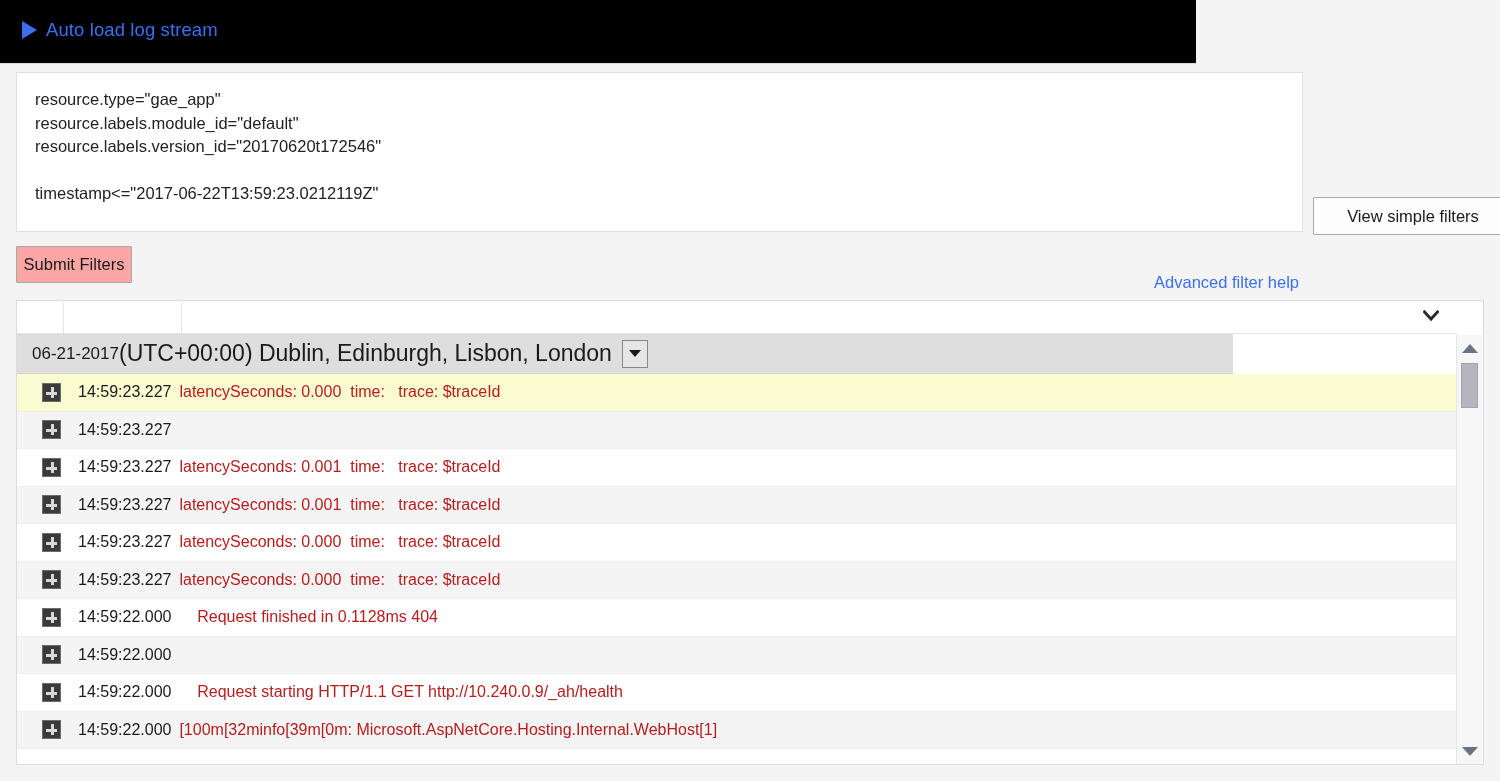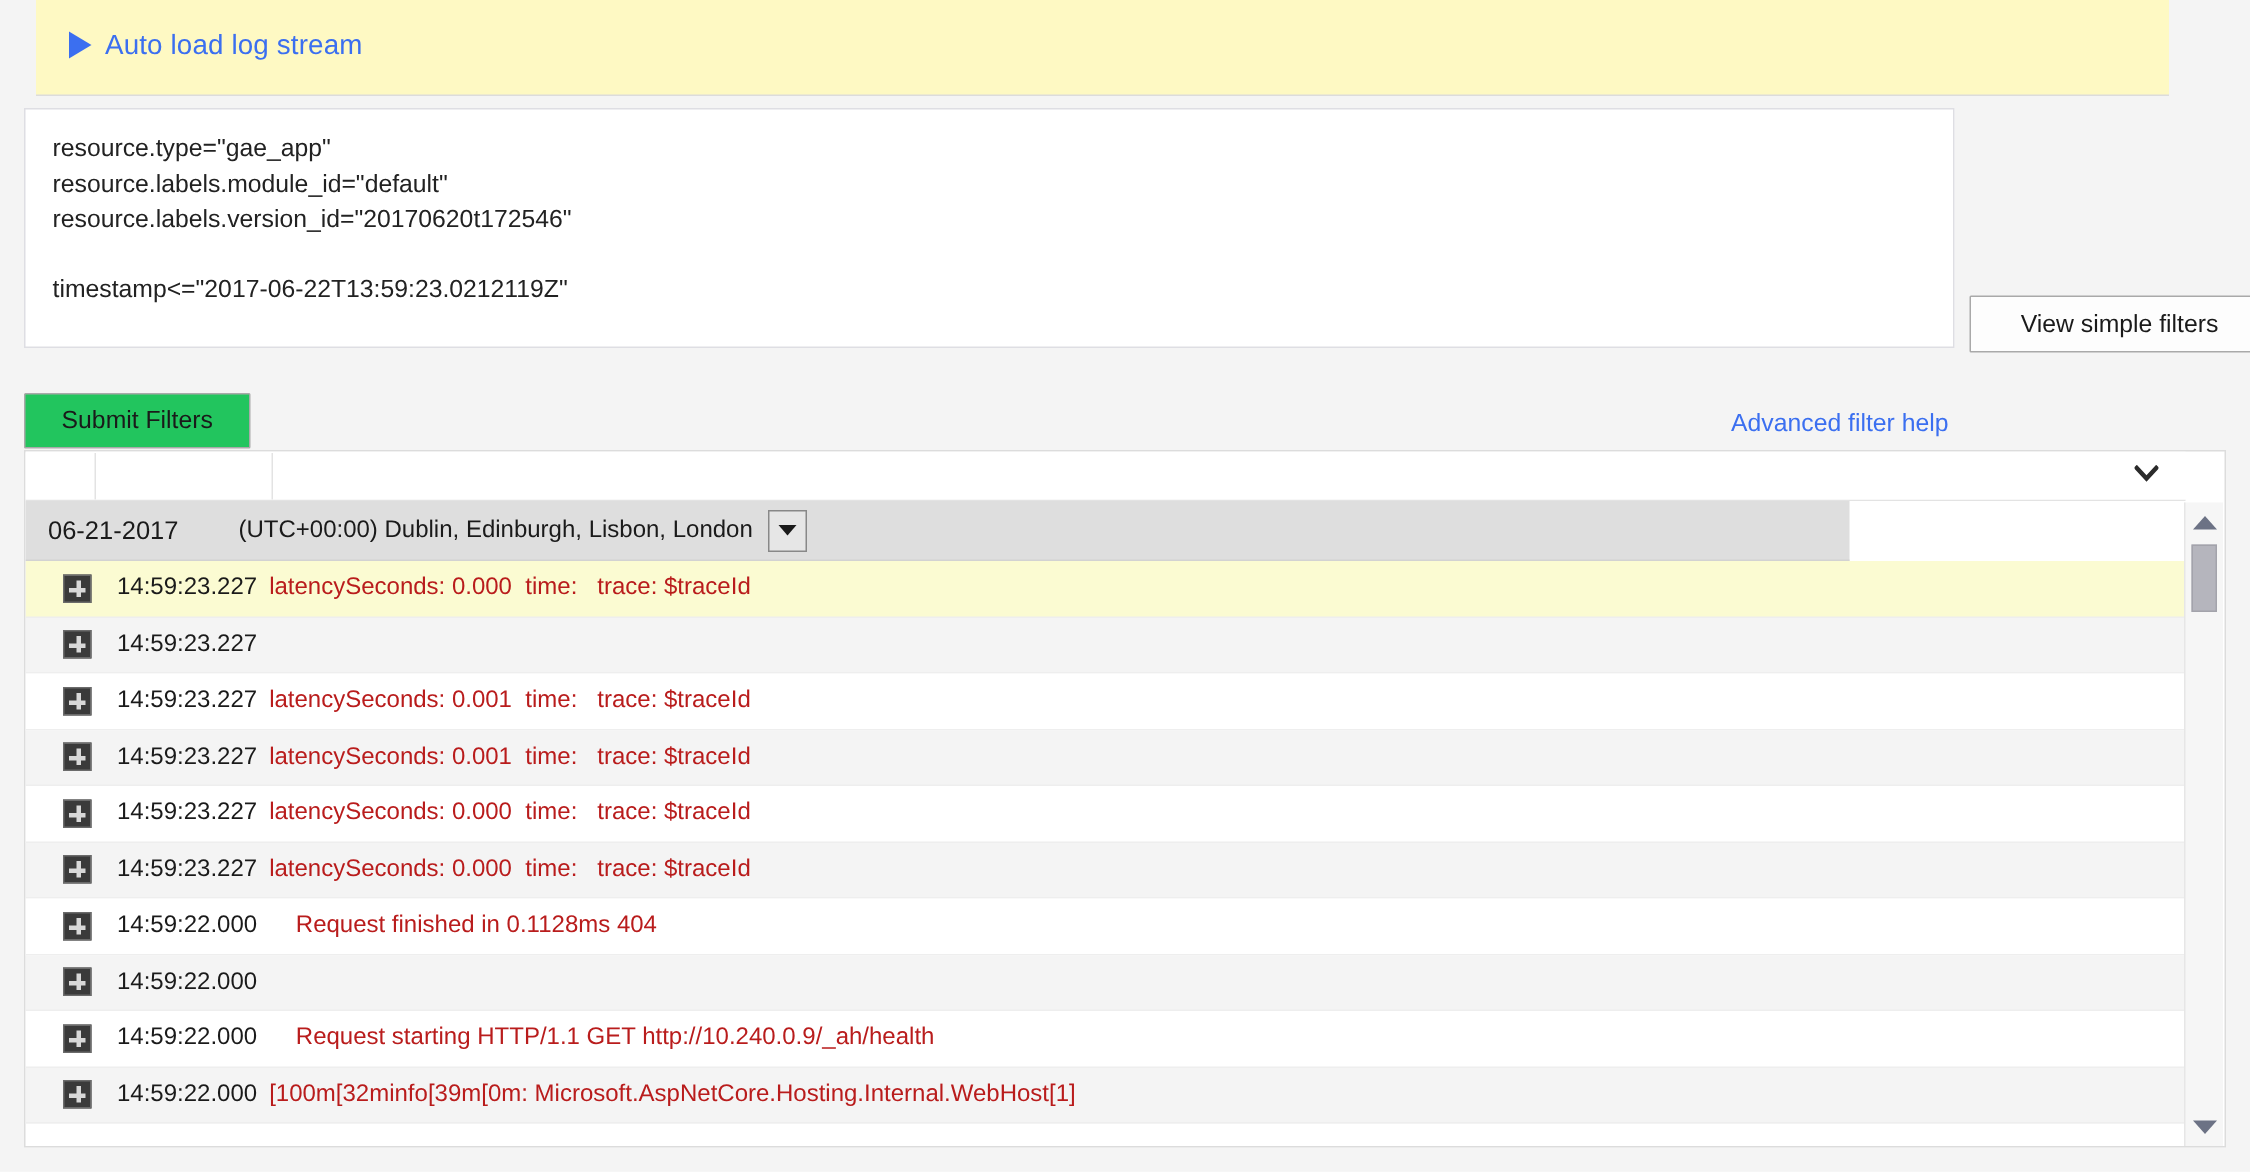--- a/index.html
+++ b/index.html
@@ -6,24 +6,23 @@
   html, body {
     margin: 0; padding: 0;
     width: 1500px; height: 781px;
     background: #f4f4f4;
     font-family: "Liberation Sans", sans-serif;
     overflow: hidden;
   }
 
   
   #top-bar {
-    position: absolute; left: 0; top: 0; width: 1422px; height: 64px;
-    background: #fef9c3;
+    position: absolute; left: 0; top: 0; width: 1196px; height: 64px;
+    background: #000000;
     border-bottom: 1px solid #dcdcdc;
-    margin-left: 24px;
   }
   #autoload {
     position: absolute; left: 22px; top: 19px;
     display: flex; align-items: center; gap: 9px;
     cursor: pointer;
   }
   #autoload .play {
     width: 0; height: 0;
     border-left: 15px solid #3b6ff0;
     border-top: 9px solid transparent;
@@ -63,28 +62,27 @@
   
   #advanced-help {
     position: absolute; right: 201px; top: 238px;
     color: #3b6ff0; font-size: 16.5px;
     text-decoration: none; cursor: pointer; margin-top: 35px;
   }
 
   
   #submit-filters {
     position: absolute; left: 16px; top: 246px;
-    width: 151px; height: 37px;
-    background: #22c55e;
+    width: 116px; height: 37px;
+    background: #fca5a5;
     border: 1px solid #a9a9a9;
     border-radius: 1px;
     font-family: "Liberation Sans", sans-serif;
     font-size: 16.5px; color: #1a1a1a;
     cursor: pointer;
-    margin-top: 16px;
   }
 
   
   #log-panel {
     position: absolute; left: 16px; top: 300px;
     width: 1468px; height: 465px;
     background: #fff;
     border: 1px solid #dcdcdc;
     overflow: hidden;
   }
@@ -114,21 +112,21 @@
     position: relative;
     height: 40px; width: 1216px;
     background: #dedede;
     display: flex; align-items: center;
     border-bottom: 1px solid #d2d2d2;
   }
   #date-row .date {
     margin-left: 15px; font-size: 17px; color: #1a1a1a; font-weight: 500;
   }
   #date-row .tz {
-    margin-left: 40px; font-size: 16px; color: #1a1a1a;
+    font-size: 23px; color: #1a1a1a;
   }
   #tz-dropdown {
     margin-left: 10px;
     width: 26px; height: 28px;
     background: #e6e6e6;
     border: 1px solid #888;
     display: flex; align-items: center; justify-content: center;
     cursor: pointer;
   }
   #tz-dropdown .tri {

